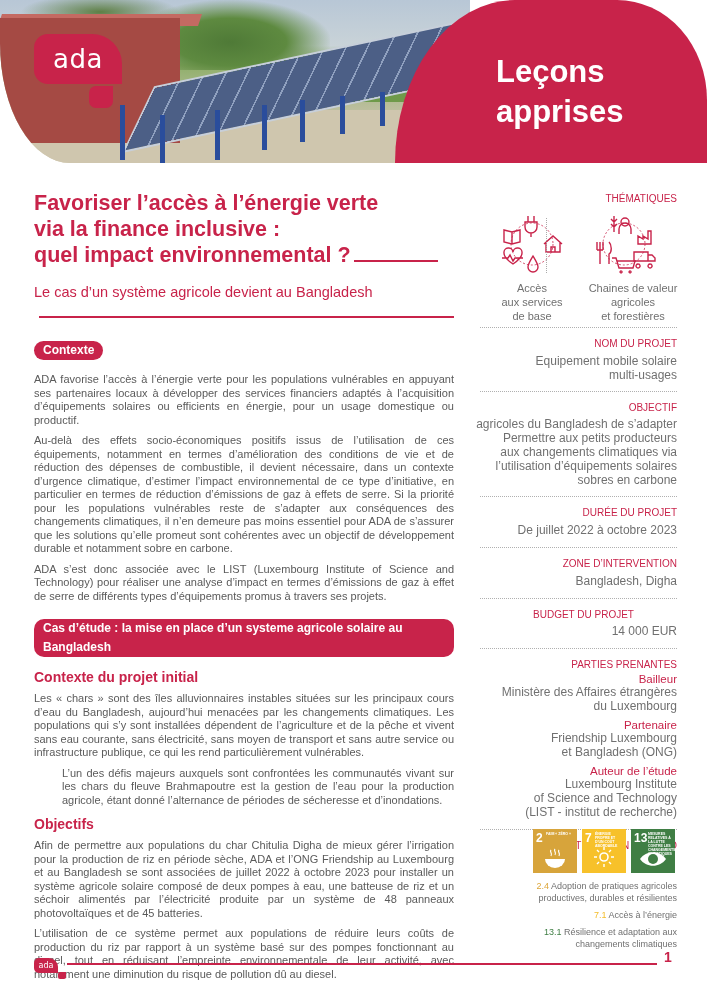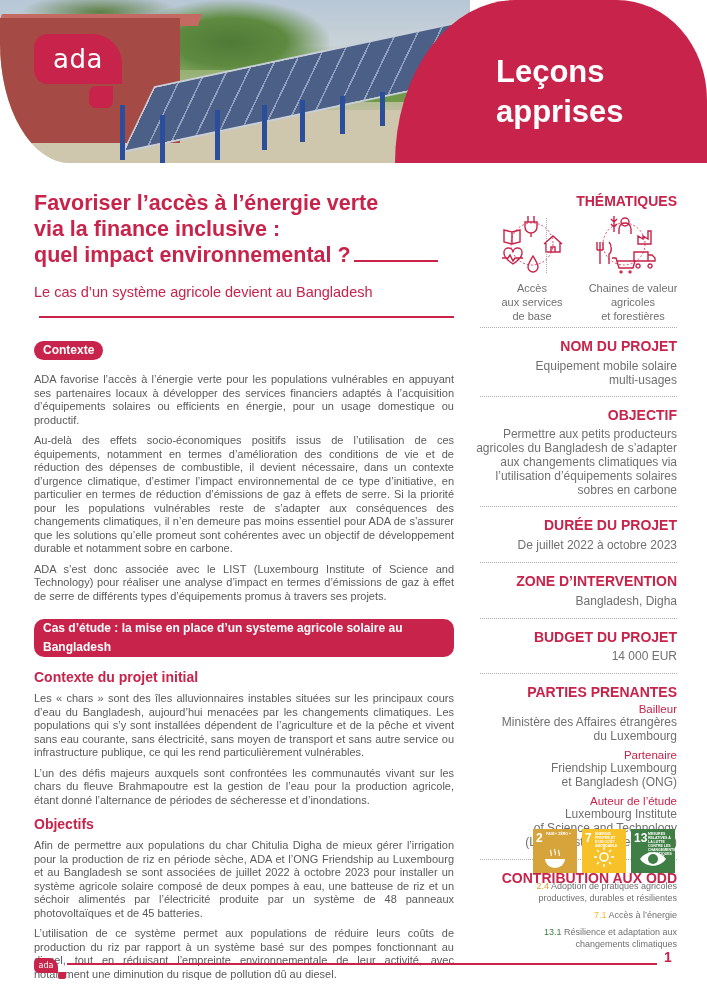--- a/index.html
+++ b/index.html
@@ -66,21 +66,21 @@
 
   .pill {
     display: inline-block; background: #c8234a; color: #ffffff; font-weight: bold;
     font-size: 12px; line-height: 19px; padding: 0 9px; border-radius: 10px;
   }
   .p { font-size: 11px; line-height: 13.5px; color: #5a5a5a; text-align: justify; }
   .h3 { color: #c8234a; font-weight: bold; font-size: 14px; }
 
   
   .side { position: absolute; left: 490px; top: 193px; width: 187px; text-align: right; }
-  .side .label { color: #c8234a; font-weight: bold; font-size: 14px; }
+  .side .label { color: #c8234a; font-weight: normal; font-size: 10px; }
   .side .val { font-size: 12px; line-height: 14px; color: #707070; }
   .side .sub { color: #c8234a; font-size: 11.5px; margin-top: 6px; }
   .dots { border-bottom: 1px dotted #b0b0b0; }
 
   .thema { position: absolute; }
   .thema .lbl { position: absolute; text-align: center; font-size: 11px; line-height: 14px; color: #707070; }
 
   .odd-tile { position: absolute; width: 44px; height: 44px; color: #fff; font-weight: bold; }
   .odd-tile .num { position: absolute; left: 3px; top: 2px; font-size: 12px; }
   .odd-tile .txt { position: absolute; left: 13px; top: 3px; font-size: 3.5px; line-height: 4px; width: 28px; font-weight: bold; }
@@ -145,21 +145,21 @@
     <p class="p" style="margin-top:7px;">Au-delà des effets socio-économiques positifs issus de l’utilisation de ces équipements, notamment en termes d’amélioration des conditions de vie et de réduction des dépenses de combustible, il devient nécessaire, dans un contexte d’urgence climatique, d’estimer l’impact environnemental de ce type d’initiative, en particulier en termes de réduction d’émissions de gaz à effets de serre. Si la priorité pour les populations vulnérables reste de s’adapter aux conséquences des changements climatiques, il n’en demeure pas moins essentiel pour ADA de s’assurer que les solutions qu’elle promeut sont cohérentes avec un objectif de développement durable et notamment sobre en carbone.</p>
     <p class="p" style="margin-top:7px;">ADA s’est donc associée avec le LIST (Luxembourg Institute of Science and Technology) pour réaliser une analyse d’impact en termes d’émissions de gaz à effet de serre de différents types d’équipements promus à travers ses projets.</p>
   </div>
 
   <div style="margin-top:16px;">
     <span class="pill">Cas d’étude : la mise en place d’un systeme agricole solaire au Bangladesh</span>
   </div>
 
   <div class="h3" style="margin-top:12px;">Contexte du projet initial</div>
   <p class="p" style="margin-top:7px;">Les « chars » sont des îles alluvionnaires instables situées sur les principaux cours d’eau du Bangladesh, aujourd’hui menacées par les changements climatiques. Les populations qui s’y sont installées dépendent de l’agriculture et de la pêche et vivent sans eau courante, sans électricité, sans moyen de transport et sans autre service ou infrastructure publique, ce qui les rend particulièrement vulnérables.</p>
-  <p class="p" style="margin-top:7px;">L’un des défis majeurs auxquels sont confrontées les communautés vivant sur les chars du fleuve Brahmapoutre est la gestion de l’eau pour la production agricole, étant donné l’alternance de périodes de sécheresse et d’inondations.</p>
+  <p class="p" style="margin-top:7px;margin-left:28px;">L’un des défis majeurs auxquels sont confrontées les communautés vivant sur les chars du fleuve Brahmapoutre est la gestion de l’eau pour la production agricole, étant donné l’alternance de périodes de sécheresse et d’inondations.</p>
 
   <div class="h3" style="margin-top:9px;">Objectifs</div>
   <p class="p" style="margin-top:7px;">Afin de permettre aux populations du char Chitulia Digha de mieux gérer l’irrigation pour la production de riz en période sèche, ADA et l’ONG Friendship au Luxembourg et au Bangladesh se sont associées de juillet 2022 à octobre 2023 pour installer un système agricole solaire composé de deux pompes à eau, une batteuse de riz et un séchoir alimentés par l’électricité produite par un système de 48 panneaux photovoltaïques et de 45 batteries.</p>
   <p class="p" style="margin-top:7px;">L’utilisation de ce système permet aux populations de réduire leurs coûts de production du riz par rapport à un système basé sur des pompes fonctionnant au diesel, tout en réduisant l’empreinte environnementale de leur activité, avec notamment une diminution du risque de pollution dû au diesel.</p>
 </div>
 
 <div class="side">
   <div class="label">THÉMATIQUES</div>
 </div>
 
@@ -217,37 +217,37 @@
 
   <div class="label" style="margin-top:10px;">NOM DU PROJET</div>
   <div class="val" style="margin-top:5px;">
     <div>Equipement mobile solaire</div>
     <div>multi-usages</div>
   </div>
   <div class="dots" style="margin-top:9px;margin-left:-10px;"></div>
 
   <div class="label" style="margin-top:10px;">OBJECTIF</div>
   <div class="val" style="margin-top:4px;margin-left:-20px;">
+    <div>agricoles du Bangladesh de s’adapter</div>
     <div>Permettre aux petits producteurs</div>
-    <div>agricoles du Bangladesh de s’adapter</div>
     <div>aux changements climatiques via</div>
     <div>l’utilisation d’équipements solaires</div>
     <div>sobres en carbone</div>
   </div>
   <div class="dots" style="margin-top:9px;margin-left:-10px;"></div>
 
   <div class="label" style="margin-top:10px;">DURÉE DU PROJET</div>
   <div class="val" style="margin-top:5px;">De juillet 2022 à octobre 2023</div>
   <div class="dots" style="margin-top:10px;margin-left:-10px;"></div>
 
   <div class="label" style="margin-top:10px;">ZONE D’INTERVENTION</div>
   <div class="val" style="margin-top:5px;">Bangladesh, Digha</div>
   <div class="dots" style="margin-top:10px;margin-left:-10px;"></div>
 
-  <div class="label" style="margin-top:10px;">BUDGET DU PROJET</div>
+  <div class="label" style="margin-top:10px;text-align:center;">BUDGET DU PROJET</div>
   <div class="val" style="margin-top:4px;">14 000 EUR</div>
   <div class="dots" style="margin-top:10px;margin-left:-10px;"></div>
 
   <div class="label" style="margin-top:10px;">PARTIES PRENANTES</div>
   <div class="sub" style="margin-top:3px;">Bailleur</div>
   <div class="val" style="margin-left:-20px;">
     <div>Ministère des Affaires étrangères</div>
     <div>du Luxembourg</div>
   </div>
   <div class="sub">Partenaire</div>

